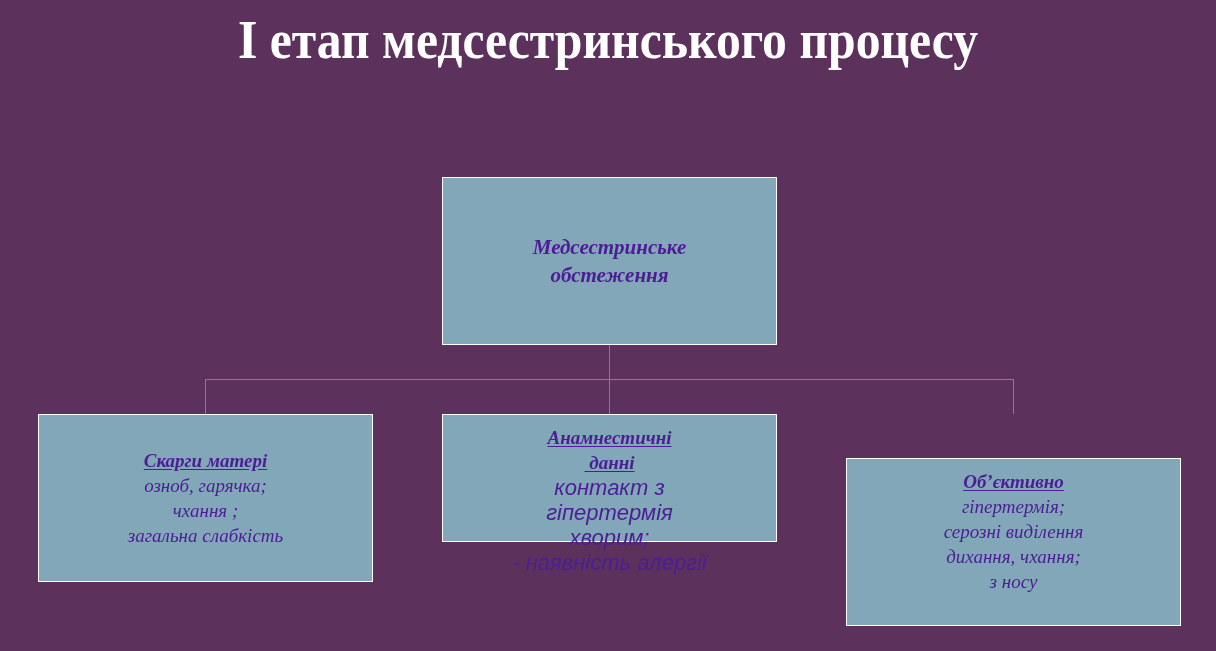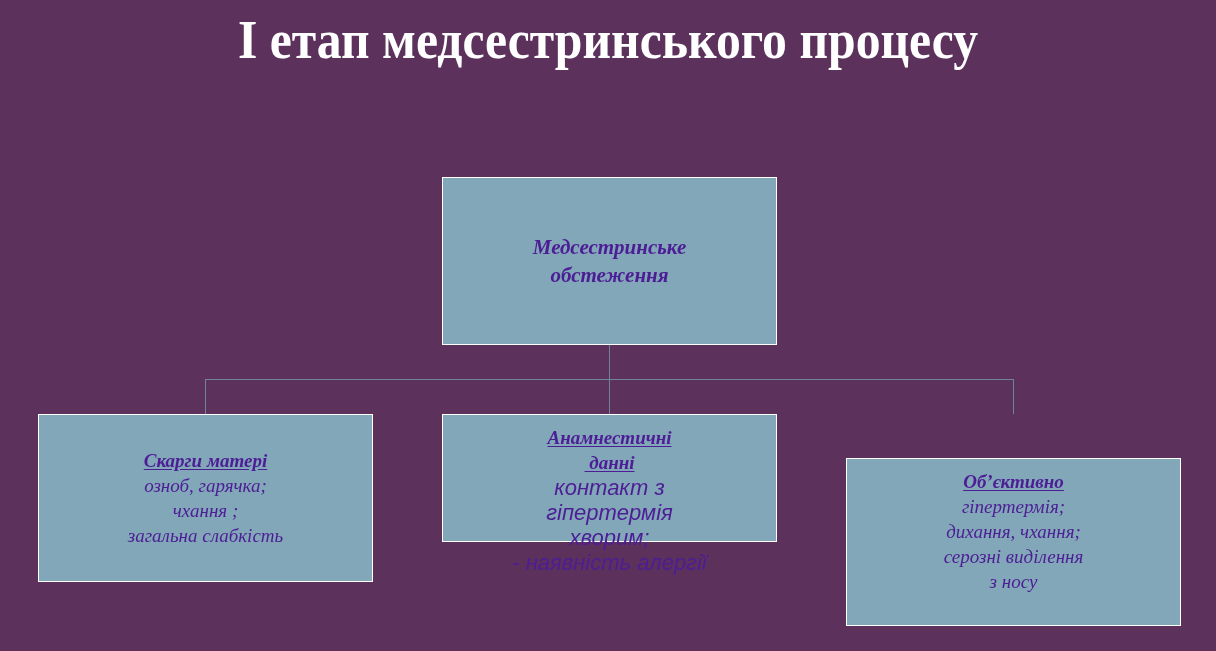--- a/index.html
+++ b/index.html
@@ -117,16 +117,16 @@
   <div class="box-heading"> данні</div>
   <div class="line-sans">контакт з</div>
   <div class="line-sans">гіпертермія</div>
   <div class="line-sans">хворим;</div>
   <div class="line-sans">- наявність алергії</div>
 </div>
 
 <div class="box box-right">
   <div class="box-heading">Об’єктивно</div>
   <div class="line-serif">гіпертермія;</div>
+  <div class="line-serif">серозні виділення</div>
   <div class="line-serif">дихання, чхання;</div>
-  <div class="line-serif">серозні виділення</div>
   <div class="line-serif">з носу</div>
 </div>
 
 </body></html>

